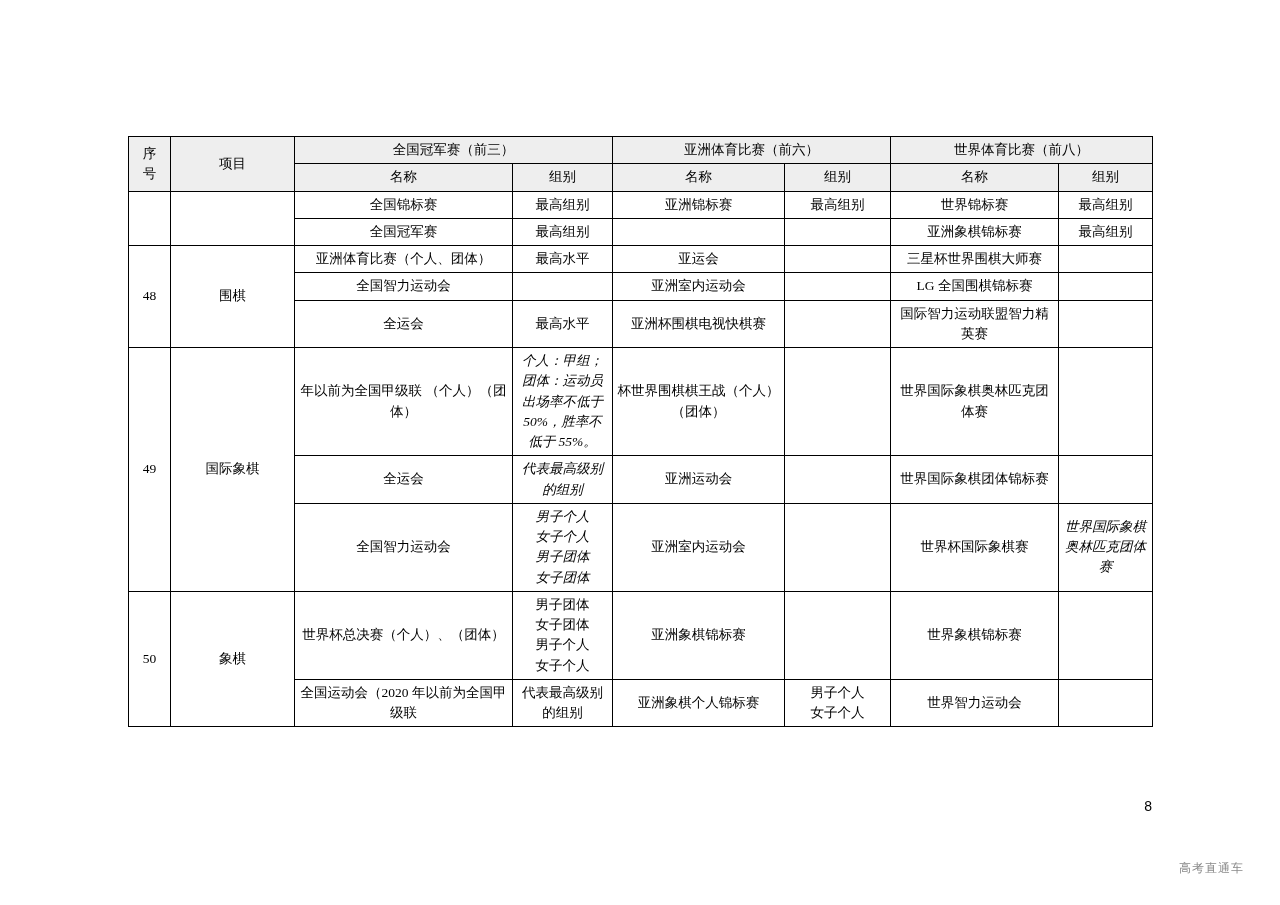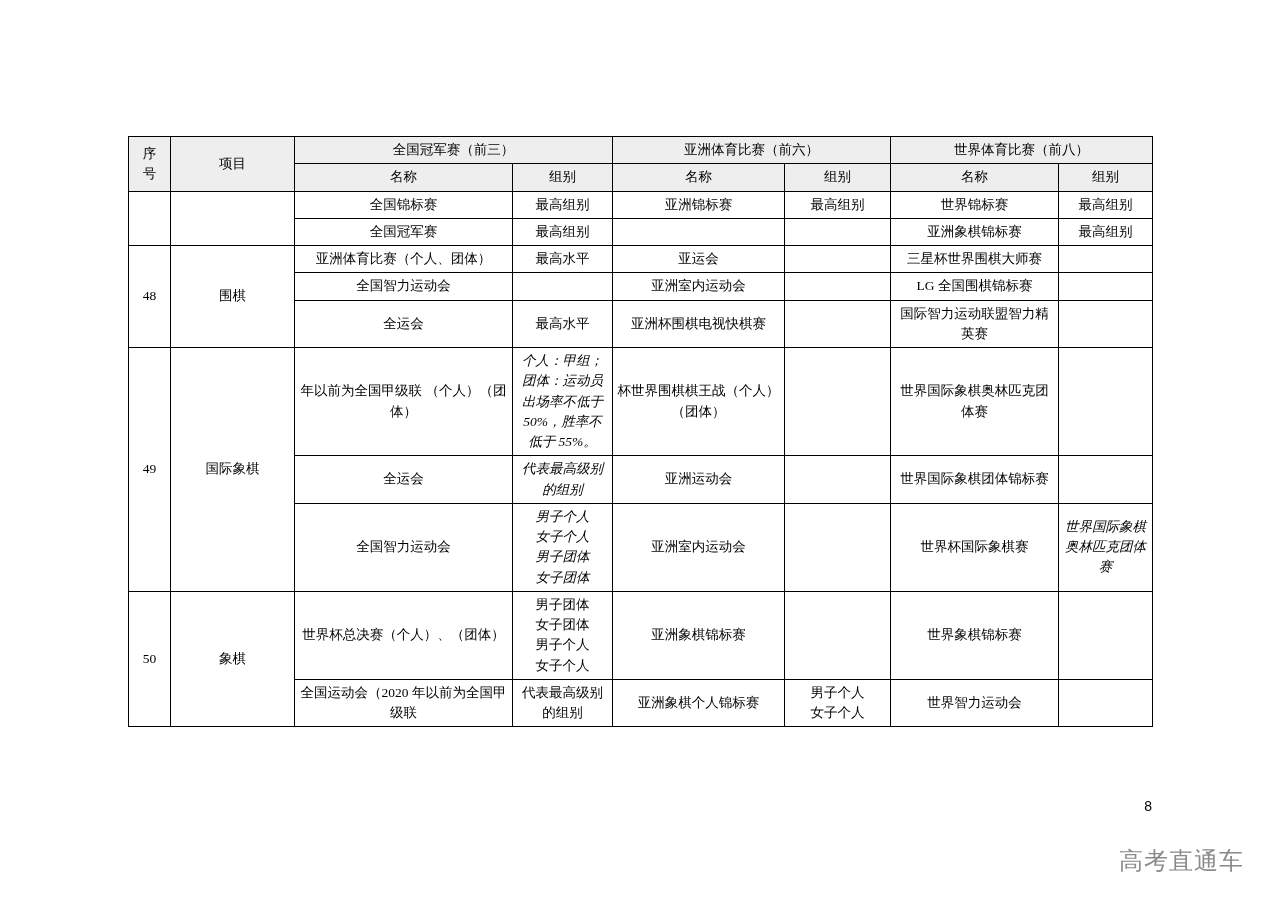--- a/index.html
+++ b/index.html
@@ -70,21 +70,21 @@
     right: 128px;
     top: 798px;
     font-size: 14px;
     font-family: "Liberation Sans", sans-serif;
     color: #000000;
   }
   .watermark {
     position: absolute;
     right: 36px;
     bottom: 28px;
-    font-size: 24px;
+    font-size: 12px;
     color: #8a8a8a;
     font-family: "Liberation Sans", sans-serif;
     letter-spacing: 1px;
   }
 </style>
 </head>
 <body>
 
 <div class="page">
 

